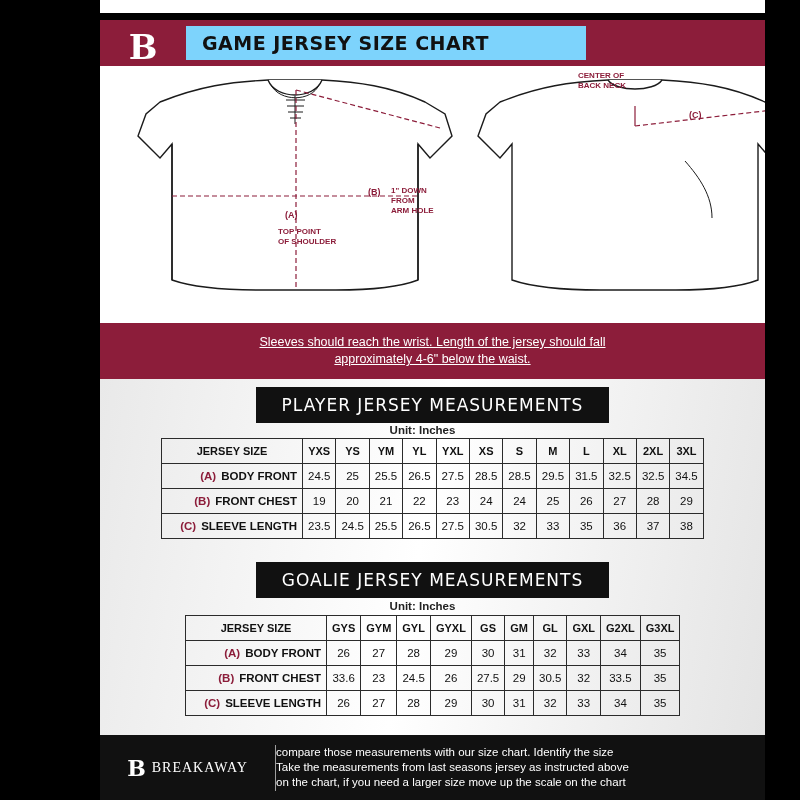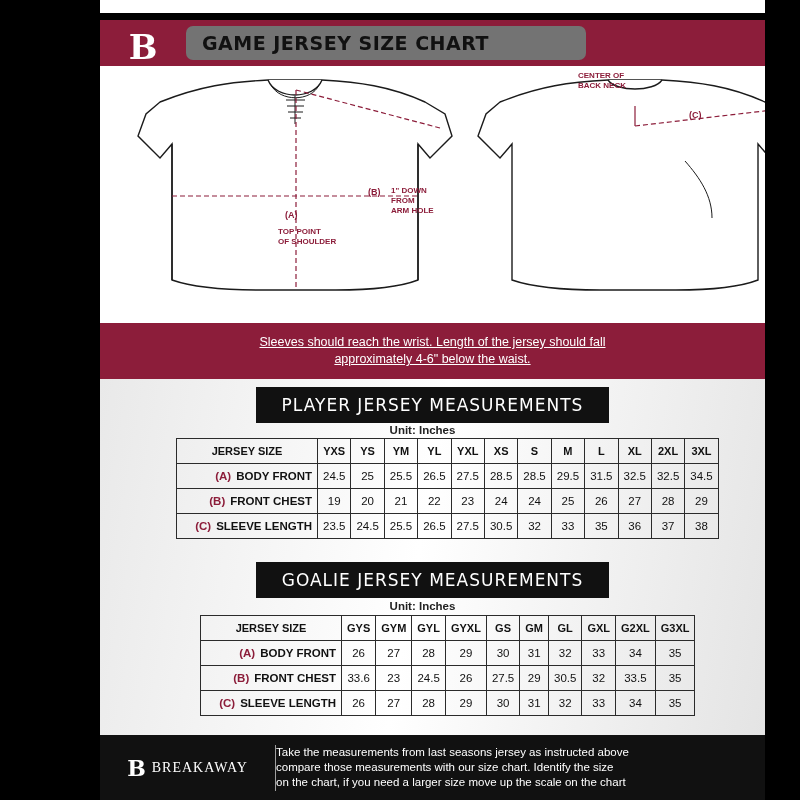--- a/index.html
+++ b/index.html
@@ -33,22 +33,22 @@
   .header-band {
     position: absolute; left: 100px; top: 20px; width: 665px; height: 46px;
     background: #8c1d3a;
   }
   .header-black-top {
     position: absolute; left: 100px; top: 13px; width: 665px; height: 8px;
     background: #000;
   }
   .header-title-box {
     position: absolute; left: 186px; top: 26px; width: 400px; height: 34px;
-    background: #737373;
-    display: flex; align-items: center; border-radius: 7px;
+    background: #7dd3fc;
+    display: flex; align-items: center;
   }
   .header-title {
     font-size: 19px;
     font-weight: 700;
     letter-spacing: 0.5px;
     color: #111;
     padding-left: 16px;
     font-family: "DejaVu Sans", sans-serif;
   }
   .logo-box {
@@ -125,21 +125,21 @@
     font-size: 11.5px;
     padding-left: 4px;
     white-space: nowrap;
   }
   .tag {
     display: inline-block;
     color: #8c1d3a;
     font-weight: 700;
     margin-right: 5px;
   }
-  .tbl-pos { position: absolute; margin-left: 15px; }
+  .tbl-pos { position: absolute; }
 
   
   .footer {
     position: absolute; left: 100px; top: 735px; width: 665px; height: 65px;
     background: #111;
     display: flex; align-items: center;
   }
   .footer-logo {
     width: 175px;
     display: flex; align-items: center; justify-content: center;
@@ -411,19 +411,19 @@
       </table>
   </div>
 
   <div class="footer">
     <div class="footer-logo">
       <span class="fb">B</span>
       <span class="fname">BREAKAWAY</span>
     </div>
     <div class="footer-divider"></div>
     <div class="footer-text">
+      <div>compare those measurements  with our size chart. Identify the size</div>
       <div>Take the measurements from last seasons jersey as instructed above</div>
-      <div>compare those measurements  with our size chart. Identify the size</div>
       <div>on the chart, if you need a larger size move up the scale on the chart</div>
     </div>
   </div>
 
 </div>
 
 </body></html>

